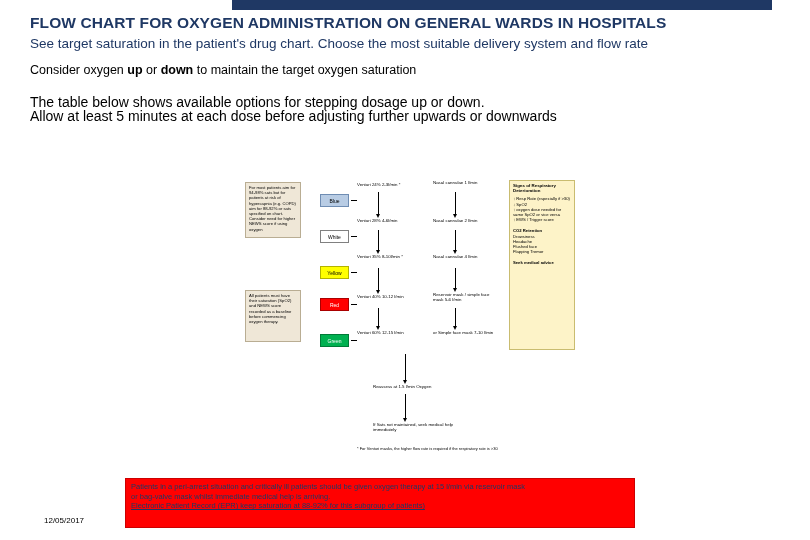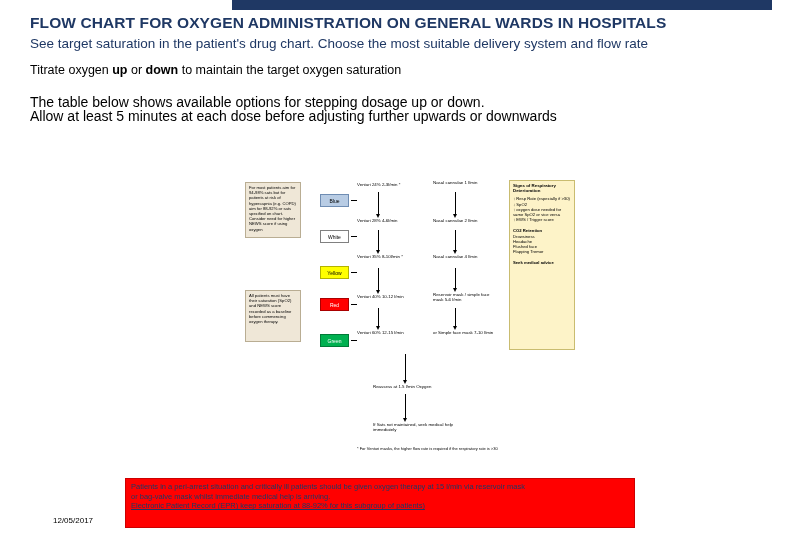--- a/index.html
+++ b/index.html
@@ -84,33 +84,33 @@
   }
 
   .redbox{
     position:absolute;left:125px;top:478px;width:510px;height:50px;
     background:#ff0000;border:1px solid #cc0000;box-sizing:border-box;
     padding:3px 5px;
     font-size:7.5px;line-height:9.6px;color:#1f3864;
   }
   .redbox .u{text-decoration:underline;}
   .datestamp{
-    position:absolute;left:53px;top:516px;font-size:8px;color:#000;
+    position:absolute;left:44px;top:516px;font-size:8px;color:#000;
   }
 </style>
 </head>
 <body>
 
 <div class="topbar"></div>
 
 <div class="title">FLOW CHART FOR OXYGEN ADMINISTRATION ON GENERAL WARDS IN HOSPITALS</div>
 <div class="subtitle">See target saturation in the patient's drug chart.  Choose the most suitable delivery system and flow rate</div>
 
 <div class="titrate">
-  <span>Titrate oxygen </span><b>up</b><span> or </span><b>down</b><span> to maintain the target oxygen saturation</span>
+  <span>Consider oxygen </span><b>up</b><span> or </span><b>down</b><span> to maintain the target oxygen saturation</span>
 </div>
 
 <div class="bodytext">
   <div>The table below shows available options for stepping dosage up or down.</div>
   <div>Allow at least 5 minutes at each dose before adjusting further upwards or downwards</div>
 </div>
 
 <div class="chart">
 
   <div class="box cream" style="left:0px;top:10px;width:56px;height:56px;">For most patients aim for 94-98% sats but for patients at risk of hypercapnia (e.g. COPD) aim for 88-92% or sats specified on chart.  Consider need for higher NEWS score if using oxygen</div>

